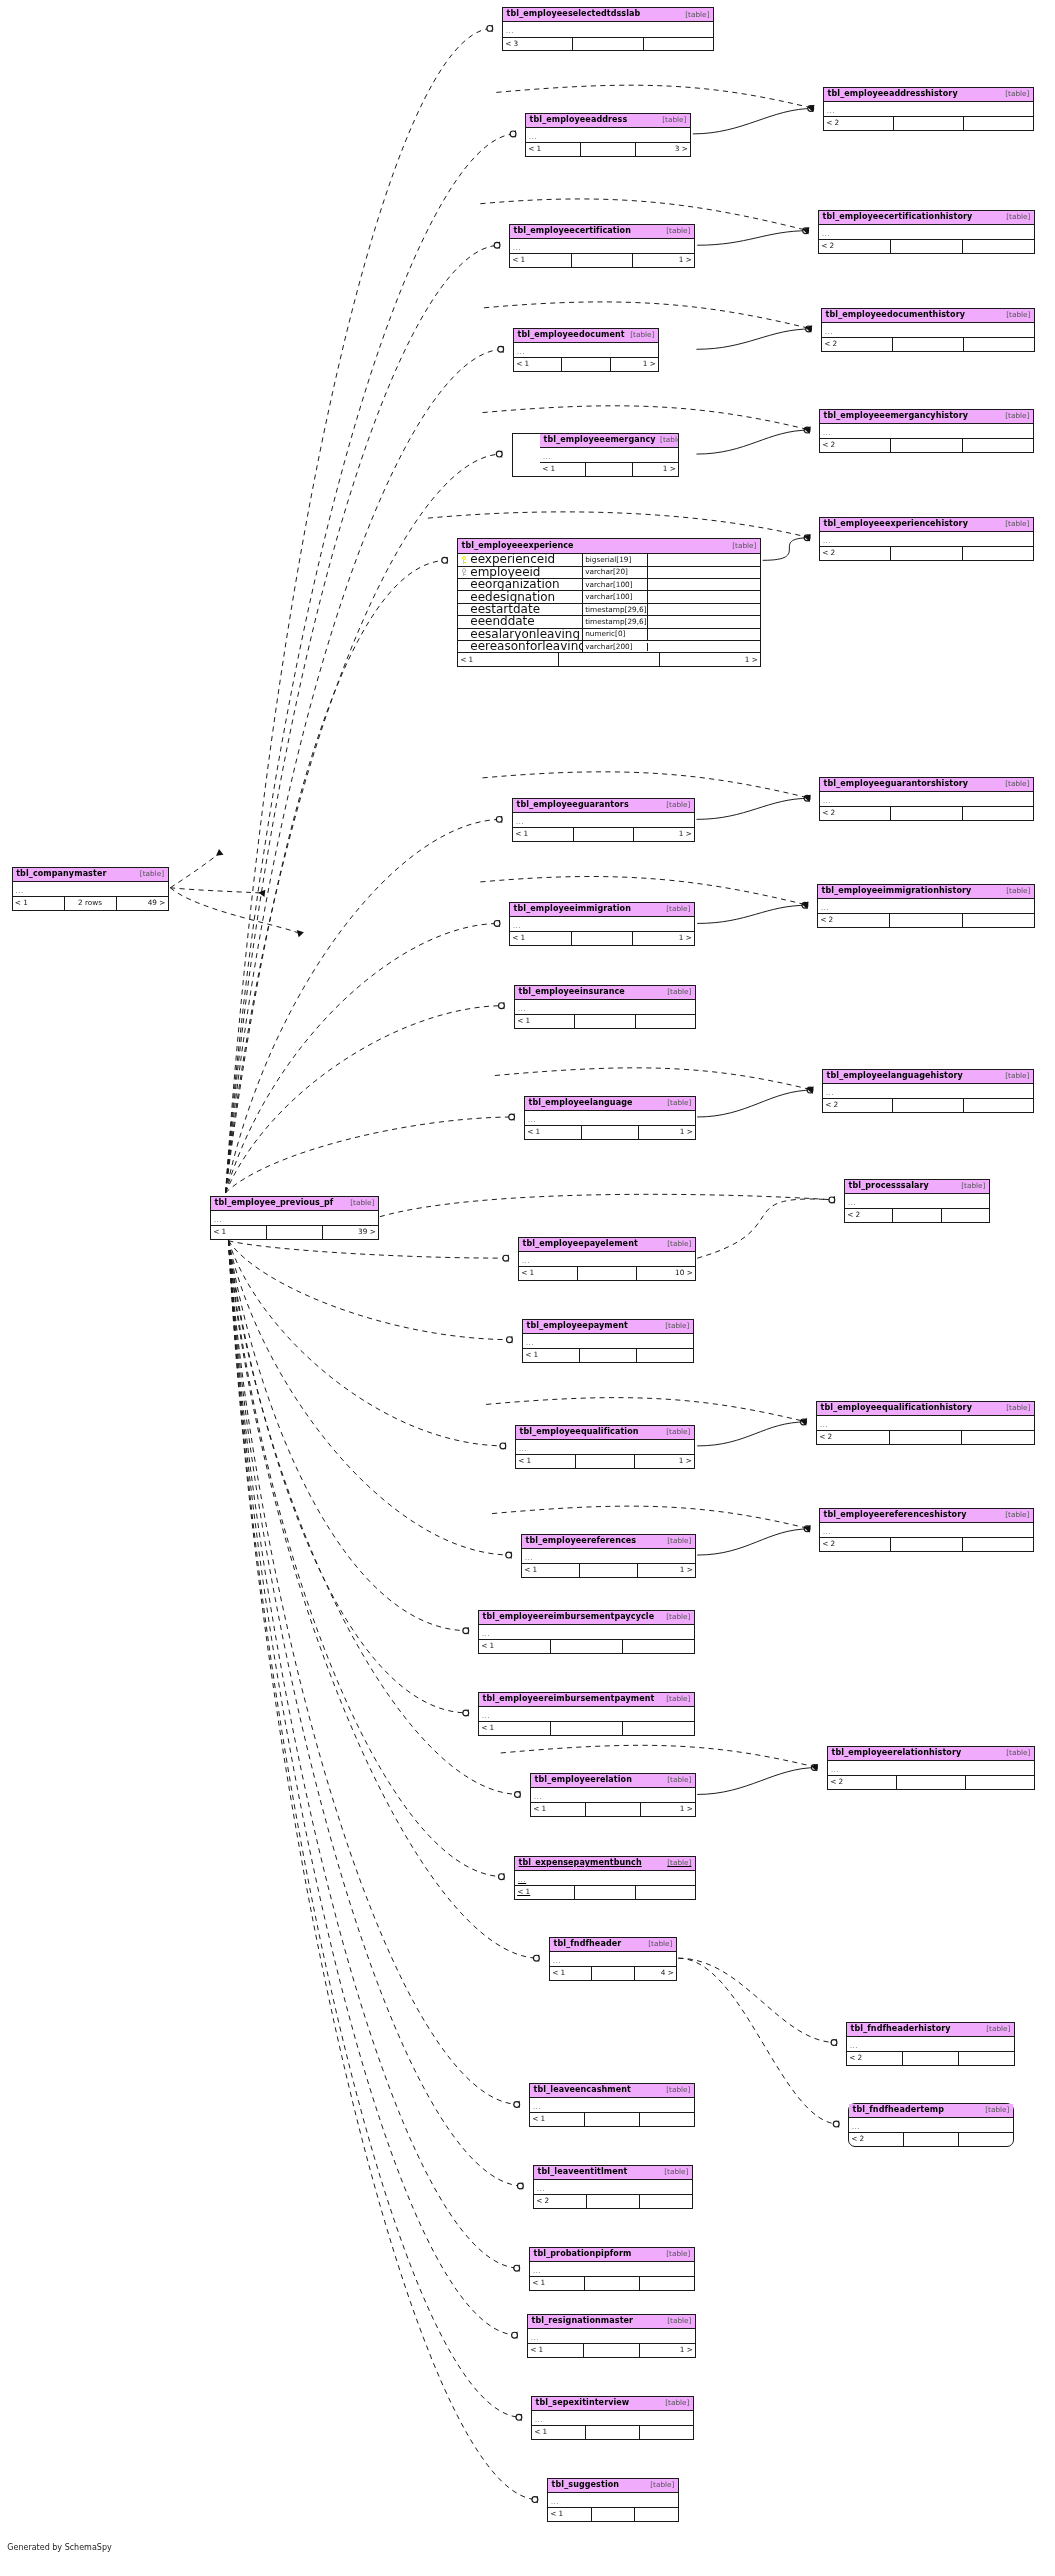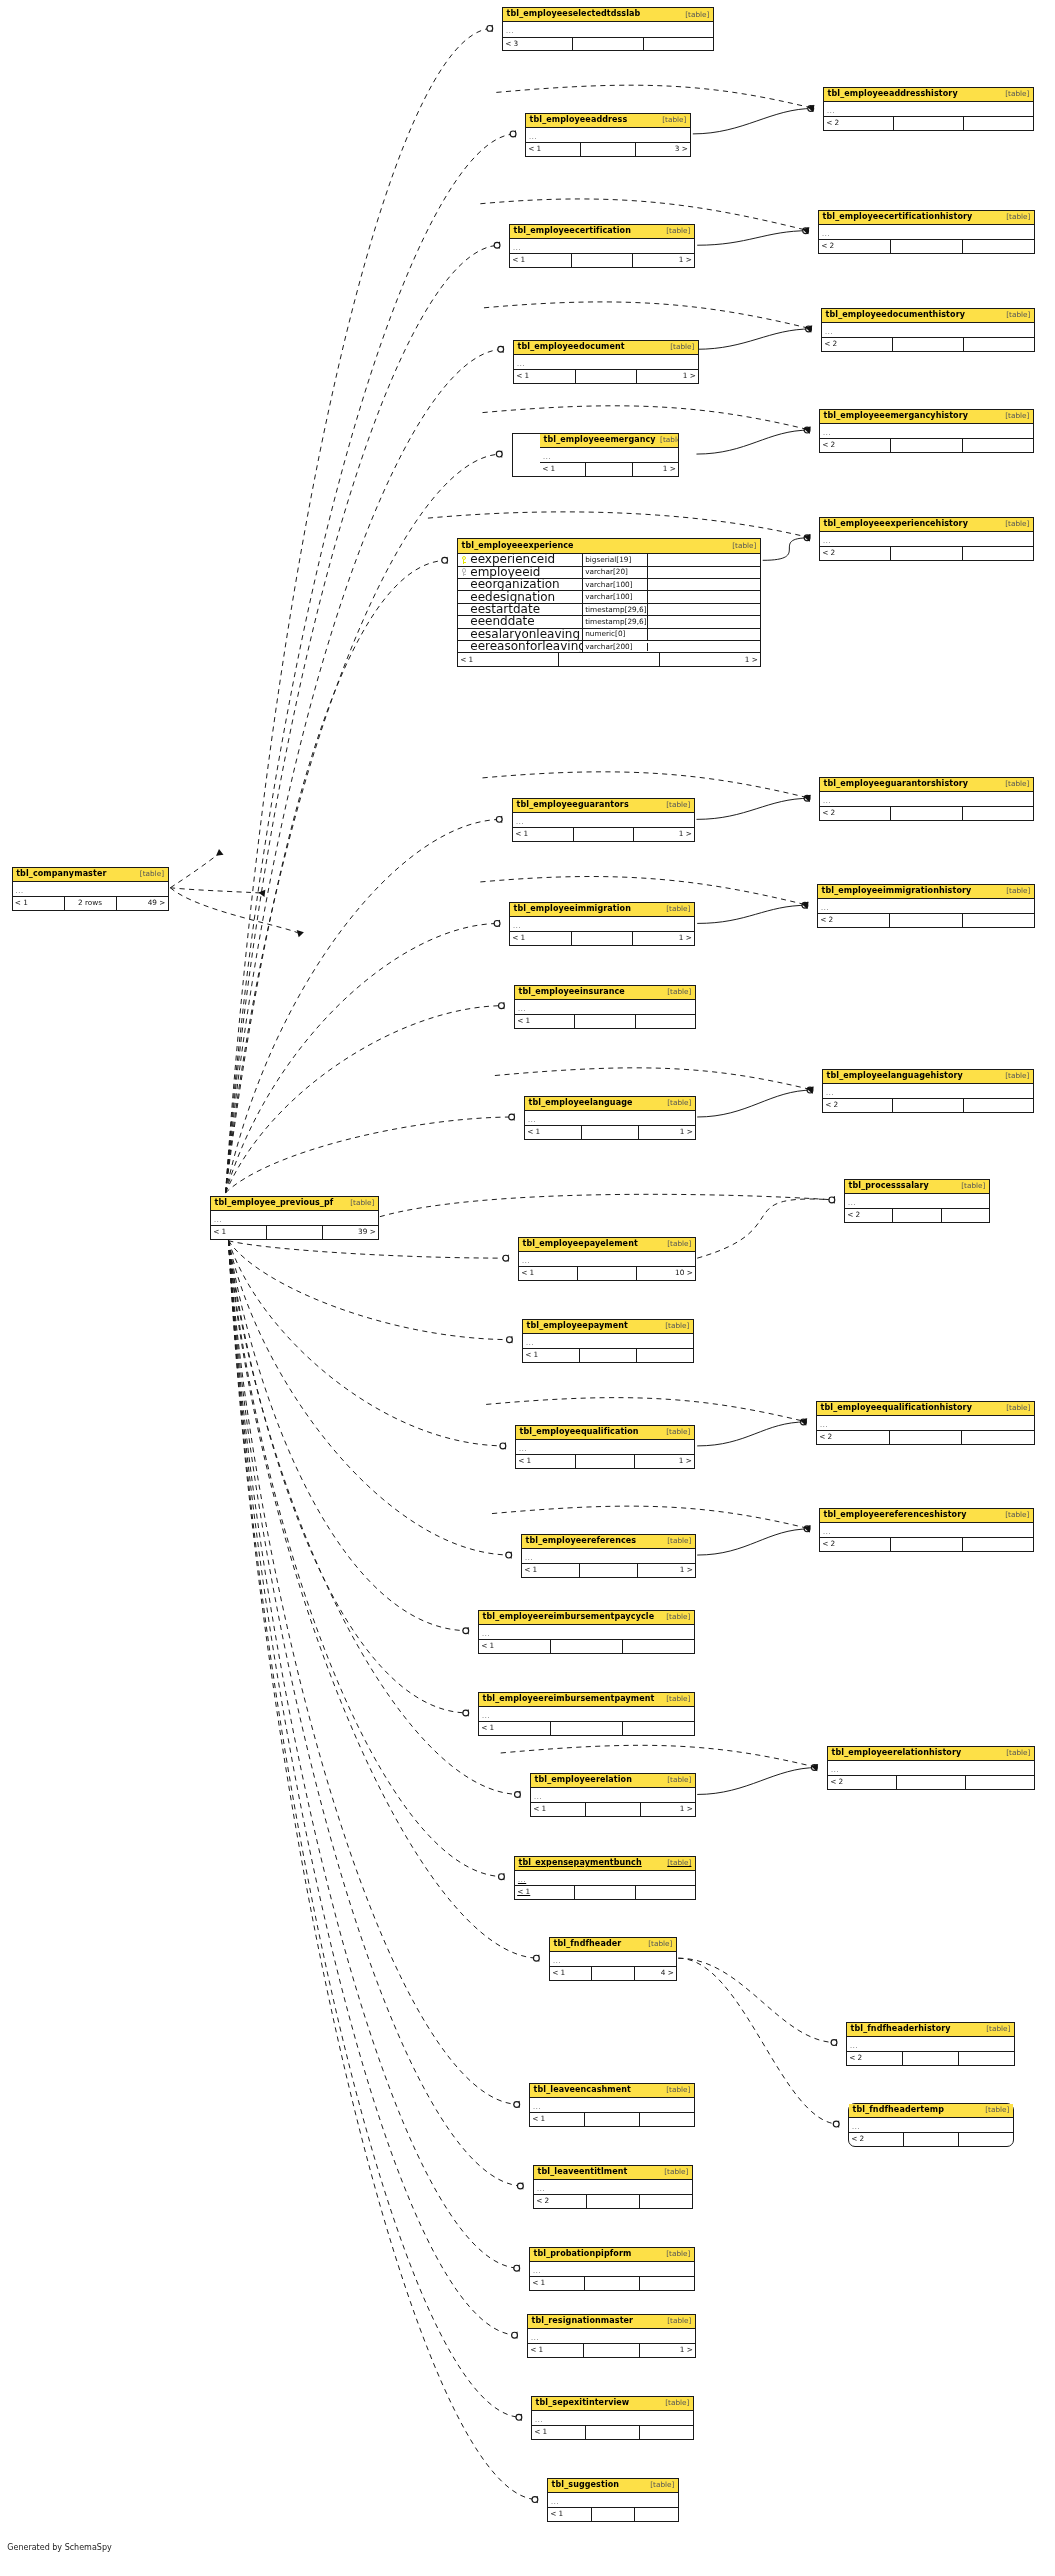--- a/index.html
+++ b/index.html
@@ -23,21 +23,21 @@
     position:absolute;
     box-sizing:border-box;
     border:1.2px solid #1a1a1a;
     background:#ffffff;
     font-size:8px;
     line-height:1.1;
     z-index:5;
   }
   .node .hdr{
     box-sizing:border-box;
-    background:#fde047;
+    background:#f0abfc;
     border-bottom:1.2px solid #1a1a1a;
     display:flex;
     align-items:center;
     justify-content:space-between;
     padding:0 3.6px;
     height:14px;
     white-space:nowrap;
     overflow:hidden;
   }
   .node .tname{
@@ -333,21 +333,21 @@
         </div>
         <div class="body">
           <span class="ellip">...</span>
         </div>
         <div class="foot">
           <div class="cell">&lt; 2</div>
           <div class="cell center"></div>
           <div class="cell right"></div>
         </div>
       </div>
-      <div class="node" style="left: 513px; top: 328px; width: 186px; margin-top: 12px;">
+      <div class="node" style="left: 513px; top: 328px; width: 146px;">
         <div class="hdr">
           <span class="tname">tbl_employeedocument</span>
           <span class="ttag">[table]</span>
         </div>
         <div class="body">
           <span class="ellip">...</span>
         </div>
         <div class="foot">
           <div class="cell">&lt; 1</div>
           <div class="cell center"></div>

